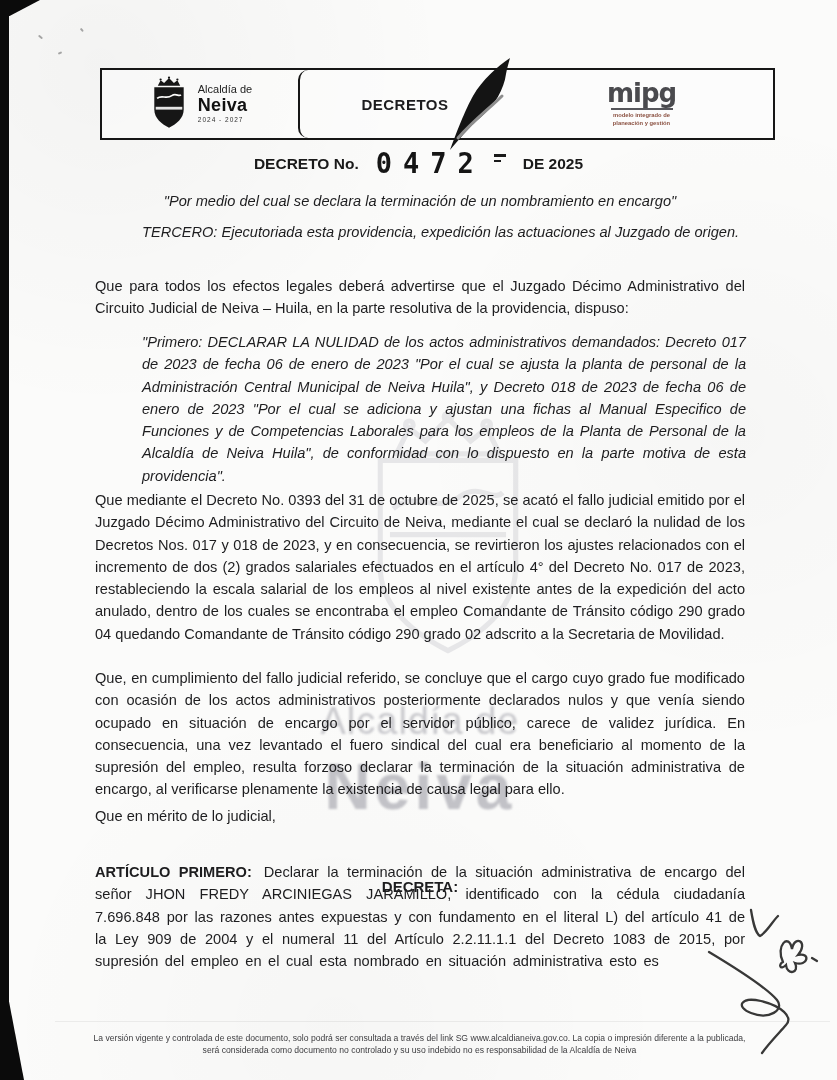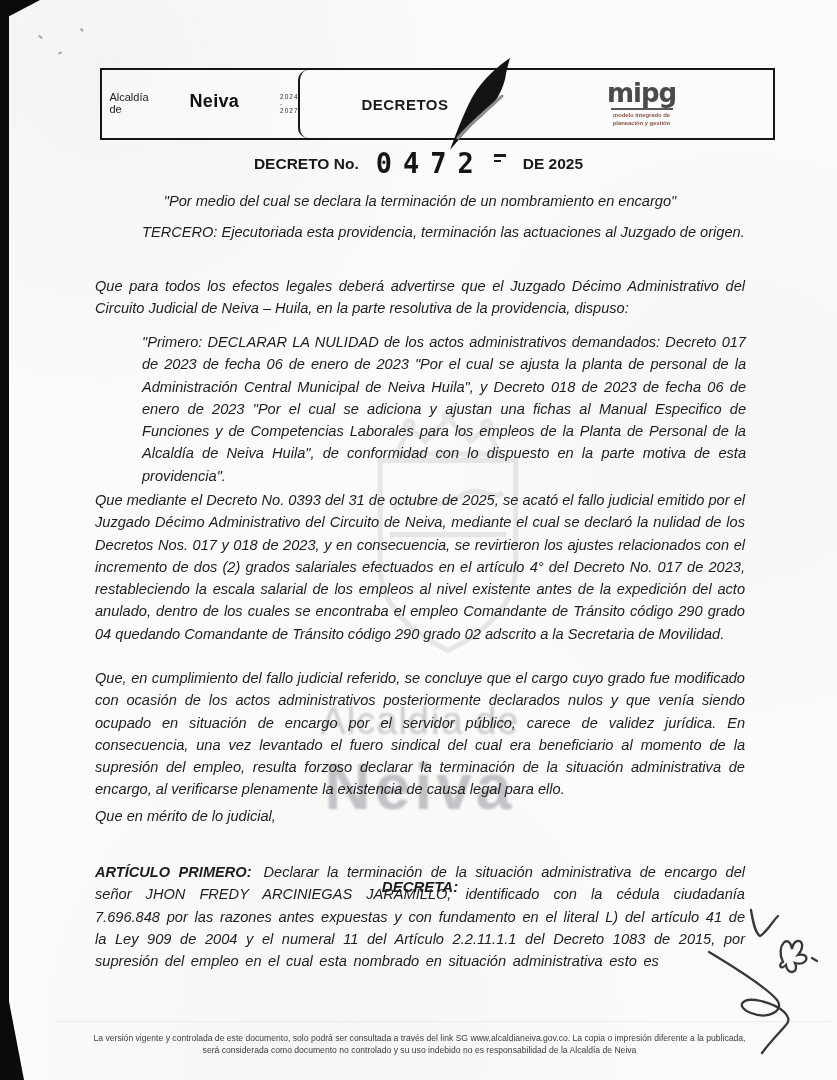--- a/index.html
+++ b/index.html
@@ -18,21 +18,21 @@
     clip-path:polygon(0 0,100% 0,24% 100%,0 100%);}
   .scan-bottomleft{position:absolute;left:0;top:1002px;width:24px;height:78px;background:#0b0b0b;
     clip-path:polygon(0 0,38% 0,100% 100%,0 100%);}
   .speck{position:absolute;background:#7a7a7a;border-radius:1px;opacity:.65;}
 
   
   .hdr{position:absolute;left:100px;top:68px;width:675px;height:72px;
     border:2px solid #161616;display:flex;background:rgba(255,255,255,.4);box-sizing:border-box;}
   .hdr .cell{box-sizing:border-box;}
   .cell-logo{width:196px;display:flex;align-items:center;justify-content:center;gap:8px;}
-  .logo-text{display:flex;line-height:1.05;gap:41px;}
+  .logo-text{display:flex;flex-direction:column;line-height:1.05;}
   .logo-l1{font-size:11px;color:#222;}
   .logo-l2{font-size:18px;font-weight:bold;color:#111;letter-spacing:.3px;}
   .logo-l3{font-size:6.5px;color:#333;letter-spacing:1px;margin-top:2px;}
   .cell-title{width:212px;display:flex;align-items:center;justify-content:center;
     font-weight:bold;font-size:15px;letter-spacing:.5px;border-left:2px solid #161616;border-radius:10px;}
   .cell-meta{width:146px;border-left:2px solid #161616;border-right:2px solid #161616;
     display:flex;flex-direction:column;font-weight:bold;font-size:12.5px;}
   .meta-row{padding:1px 0 0 6px;border-bottom:1.5px solid #161616;height:17px;line-height:16px;}
   .meta-row.last{border-bottom:none;flex:1;line-height:15px;padding-top:2px;}
   .cell-mipg{flex:1;display:flex;flex-direction:column;align-items:center;justify-content:center;}
@@ -57,21 +57,21 @@
   
   .wm{position:absolute;left:0;top:0;width:837px;height:1080px;z-index:0;pointer-events:none;}
   .wm-shield{position:absolute;left:348px;top:412px;opacity:.55;}
   .wm-t1{position:absolute;left:210px;top:700px;width:420px;text-align:center;
     font-size:38px;color:#c9c9cd;filter:blur(1px);letter-spacing:1px;}
   .wm-t2{position:absolute;left:190px;top:750px;width:460px;text-align:center;
     font-size:64px;font-weight:bold;color:#c2c2c7;filter:blur(1.2px);letter-spacing:4px;}
 
   
   .doc{position:absolute;font-size:14.6px;line-height:22.3px;text-align:justify;
-    color:#1d1d1f;z-index:2;font-style:italic;}
+    color:#1d1d1f;z-index:2;}
   .w-full{left:95px;width:650px;}
   .w-ind{left:142px;width:604px;}
   .italic{font-style:italic;}
   .center{text-align:center;}
   .bold{font-weight:bold;}
   .art-label{font-weight:bold;margin-right:12px;}
   .art{word-spacing:2.5px;}
 
   .fold-line{position:absolute;left:55px;top:1021px;width:775px;height:1px;background:rgba(0,0,0,.06);}
   .footer{position:absolute;left:92px;top:1032px;width:655px;text-align:center;
@@ -142,21 +142,21 @@
     <span class="stamp-num">0472</span>
     <span class="stamp-dash">
         <i></i>
         <i></i>
       </span>
     <span class="decreto-year">DE 2025</span>
   </div>
 
   <div class="doc w-full center italic" style="top:190px;">"Por medio del cual se declara la terminación de un nombramiento en encargo"</div>
 
-  <div class="doc w-ind italic" style="top:221px;">TERCERO: Ejecutoriada esta providencia, terminación las actuaciones al Juzgado de origen.</div>
+  <div class="doc w-ind italic" style="top:221px;">TERCERO: Ejecutoriada esta providencia, expedición las actuaciones al Juzgado de origen.</div>
 
   <div class="doc w-full" style="top:275px;">Que para todos los efectos legales deberá advertirse que el Juzgado Décimo Administrativo del Circuito Judicial de Neiva – Huila, en la parte resolutiva de la providencia, dispuso:</div>
 
   <div class="doc w-ind italic" style="top:331px;">"Primero: DECLARAR LA NULIDAD de los actos administrativos demandados: Decreto 017 de 2023 de fecha 06 de enero de 2023 "Por el cual se ajusta la planta de personal de la Administración Central Municipal de Neiva Huila", y Decreto 018 de 2023 de fecha 06 de enero de 2023 "Por el cual se adiciona y ajustan una fichas al Manual Especifico de Funciones y de Competencias Laborales para los empleos de la Planta de Personal de la Alcaldía de Neiva Huila", de conformidad con lo dispuesto en la parte motiva de esta providencia".</div>
 
   <div class="doc w-full" style="top:489px;">Que mediante el Decreto No. 0393 del 31 de octubre de 2025, se acató el fallo judicial emitido por el Juzgado Décimo Administrativo del Circuito de Neiva, mediante el cual se declaró la nulidad de los Decretos Nos. 017 y 018 de 2023, y en consecuencia, se revirtieron los ajustes relacionados con el incremento de dos (2) grados salariales efectuados en el artículo 4° del Decreto No. 017 de 2023, restableciendo la escala salarial de los empleos al nivel existente antes de la expedición del acto anulado, dentro de los cuales se encontraba el empleo Comandante de Tránsito código 290 grado 04 quedando Comandante de Tránsito código 290 grado 02 adscrito a la Secretaria de Movilidad.</div>
 
   <div class="doc w-full" style="top:667px;">Que, en cumplimiento del fallo judicial referido, se concluye que el cargo cuyo grado fue modificado con ocasión de los actos administrativos posteriormente declarados nulos y que venía siendo ocupado en situación de encargo por el servidor público, carece de validez jurídica. En consecuencia, una vez levantado el fuero sindical del cual era beneficiario al momento de la supresión del empleo, resulta forzoso declarar la terminación de la situación administrativa de encargo, al verificarse plenamente la existencia de causa legal para ello.</div>
 
   <div class="doc" style="top:805px;left:95px;">Que en mérito de lo judicial,</div>

